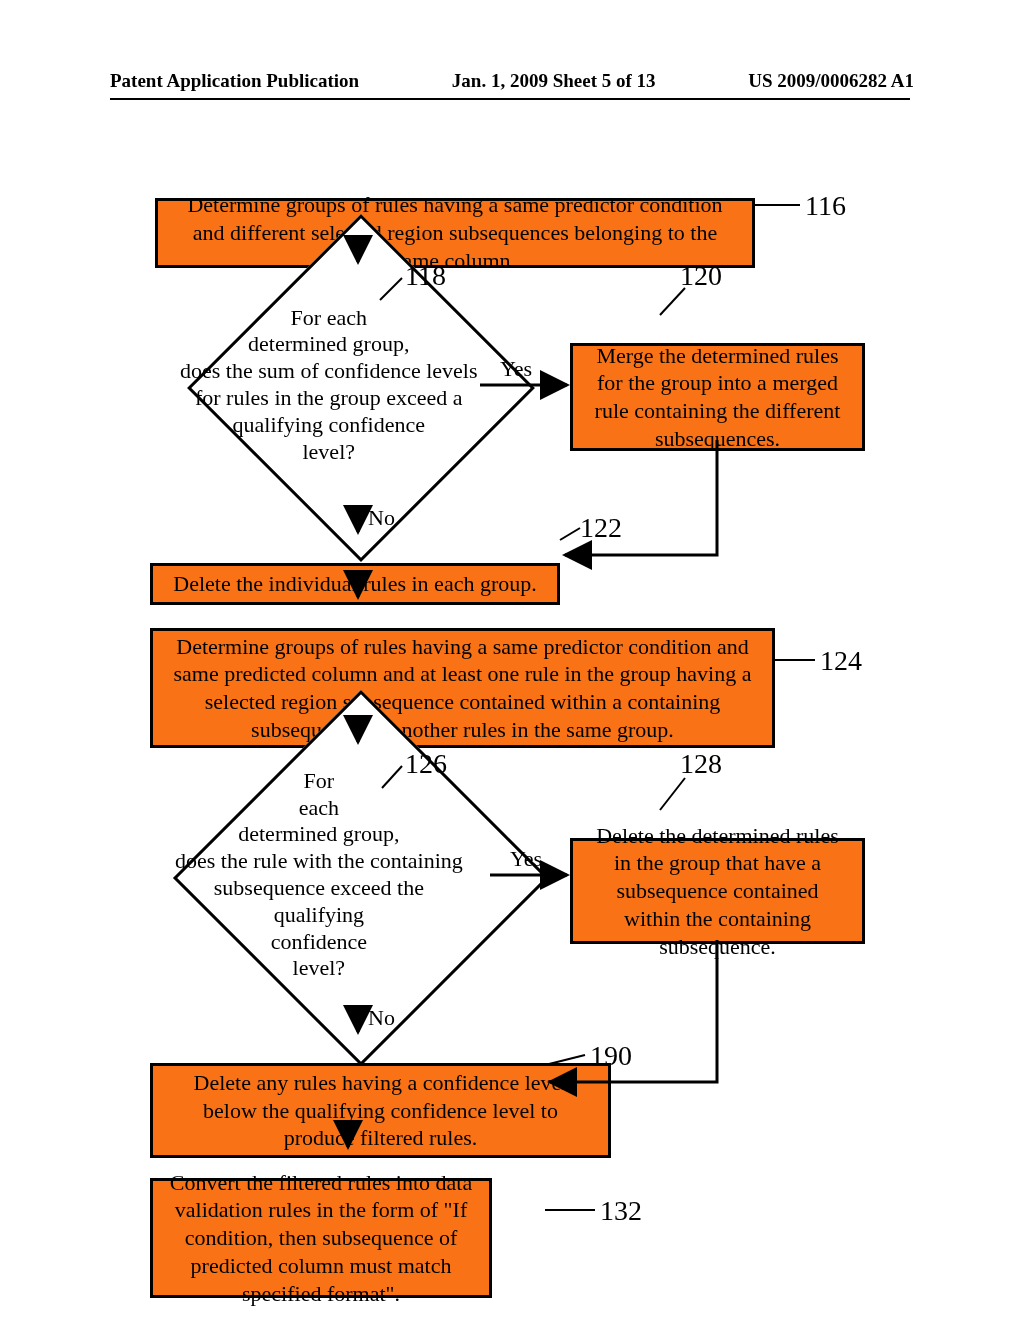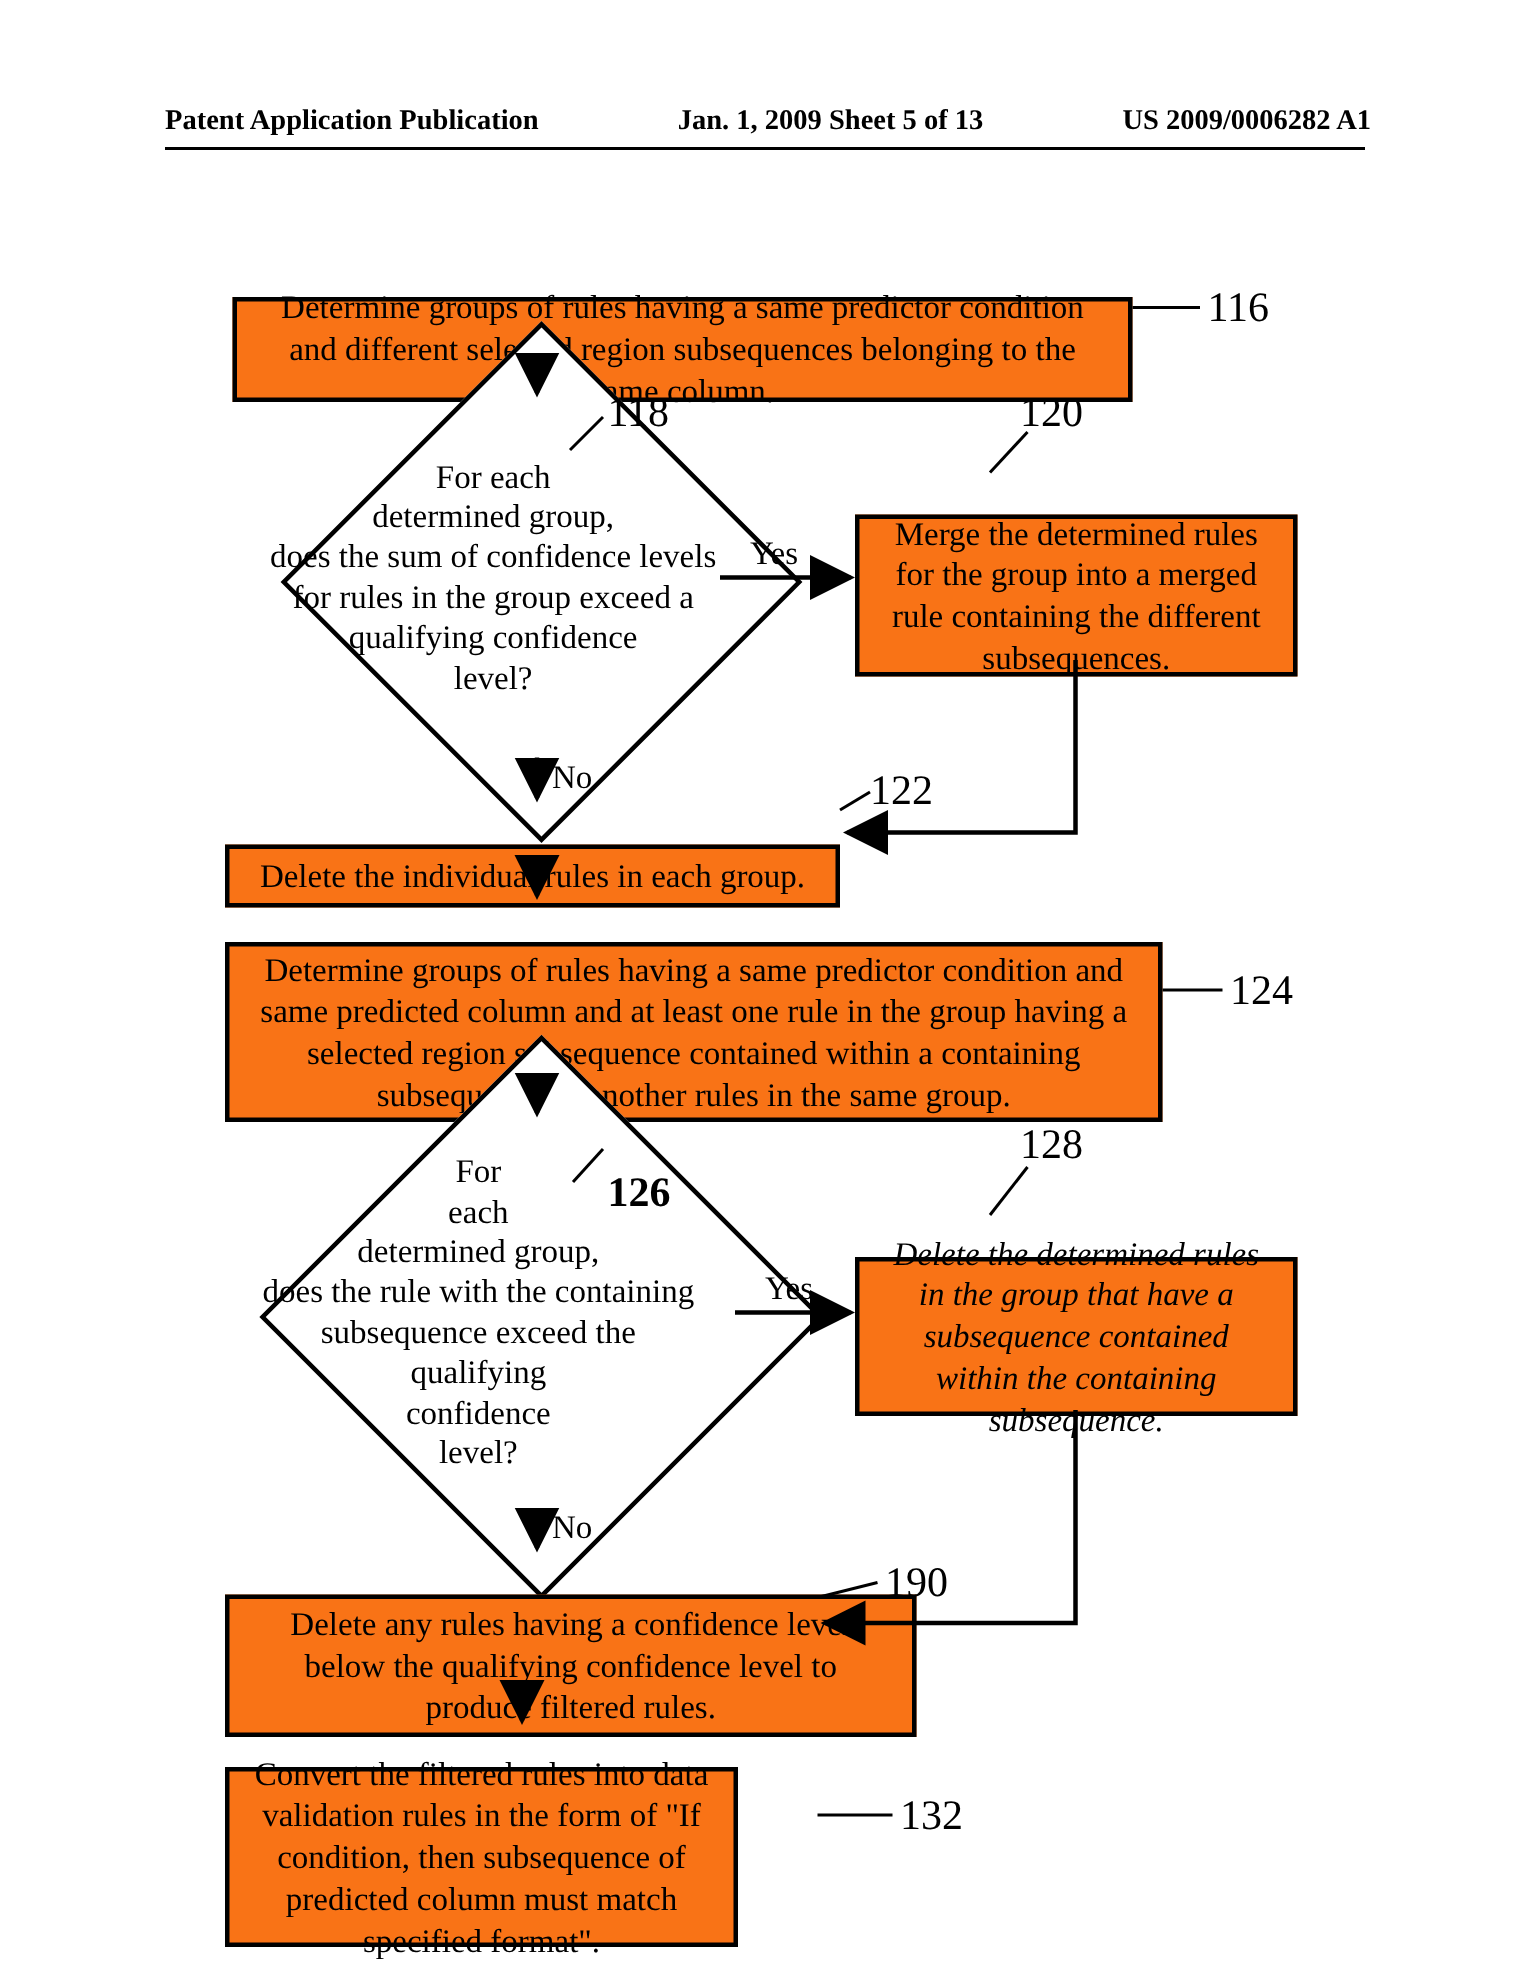--- a/index.html
+++ b/index.html
@@ -156,23 +156,23 @@
   <div class="diamond-text" style="left:175px; top:740px; width:370px; height:270px;">
     <span style="white-space:pre-line;">For
 each
 determined group,
 does the rule with the containing
 subsequence exceed the
 qualifying
 confidence
 level?</span>
   </div>
-  <div class="ref-num" style="left:405px; top:780px;font-weight:bold;">126</div>
-
-  <div class="rect" style="left:570px; top:810px; width:295px; height:106px;font-style:italic;">
+  <div class="ref-num" style="left:405px; top:748px;">126</div>
+
+  <div class="rect" style="left:570px; top:810px; width:295px; height:106px;">
     <span>Delete the determined rules in the group that have a subsequence contained within the containing subsequence.</span>
   </div>
   <div class="ref-num" style="left:680px; top:748px;">128</div>
 
   <div class="rect" style="left:150px; top:1035px; width:461px; height:95px;">
     <span>Delete any rules having a confidence level below the qualifying confidence level to produce filtered rules.</span>
   </div>
   <div class="ref-num" style="left:590px; top:1040px;">190</div>
 
   <div class="rect" style="left:150px; top:1150px; width:342px; height:120px;">

